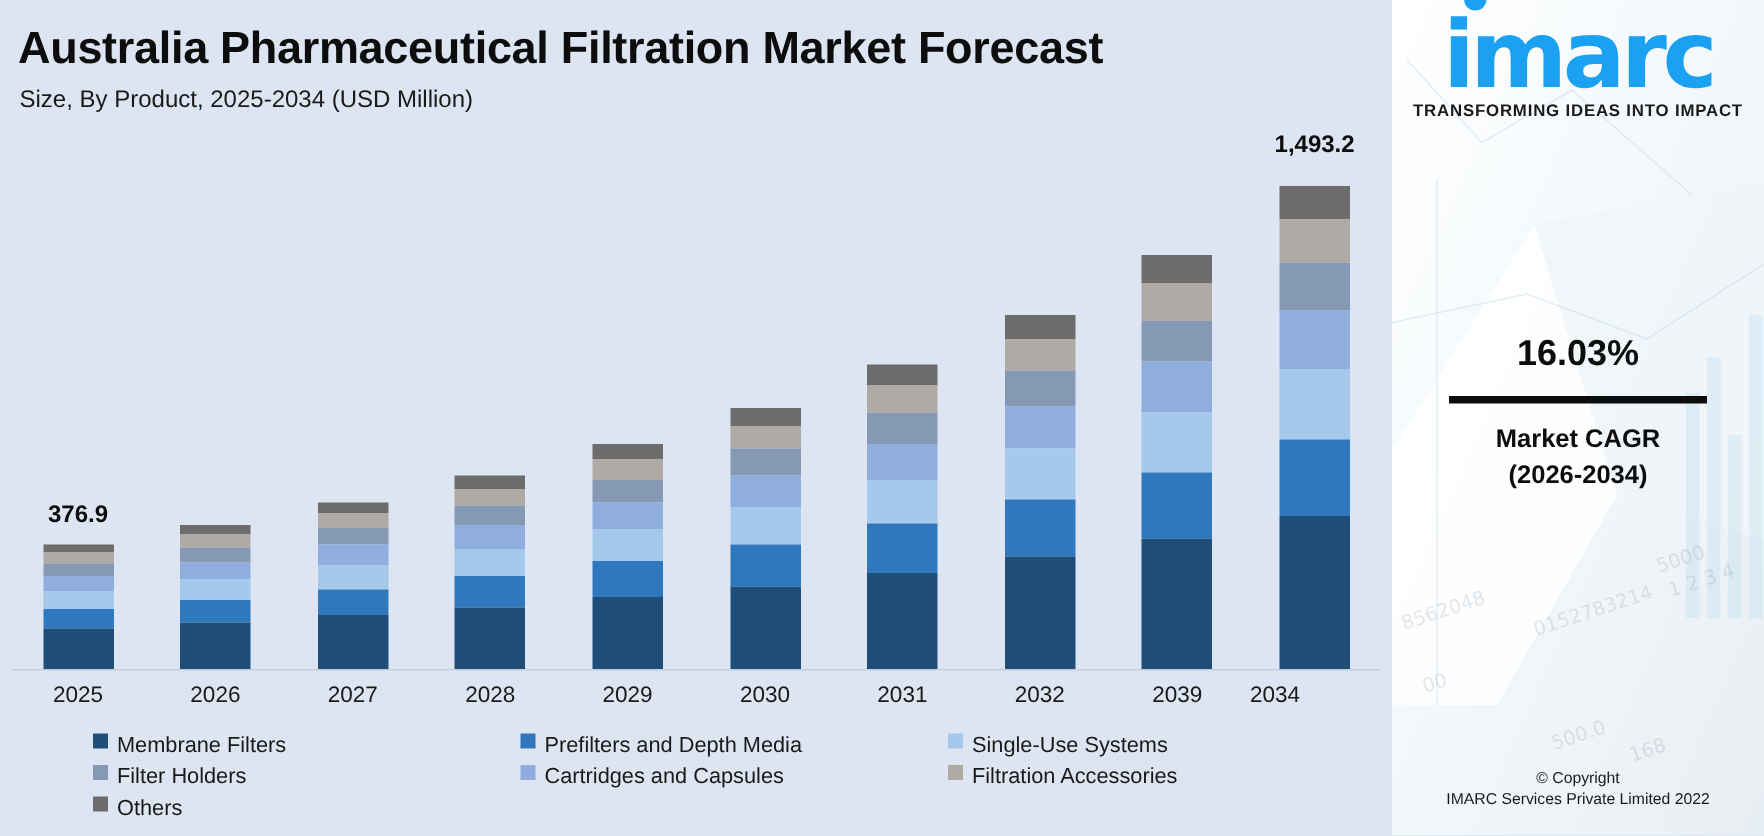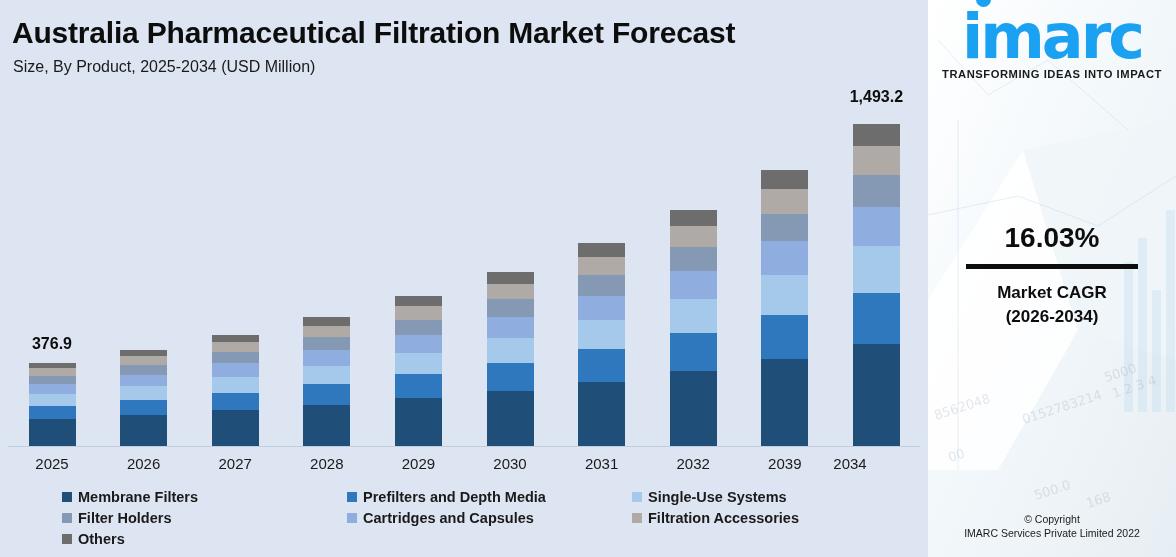--- a/index.html
+++ b/index.html
@@ -19,40 +19,40 @@
   .bar-col{position:absolute;bottom:0;display:flex;flex-direction:column-reverse;}
   .seg{width:100%;}
 
   .bar-total{position:absolute;font-size:16px;font-weight:700;color:#0d0d0d;text-align:center;white-space:nowrap;}
 
   .xtick{position:absolute;top:455px;font-size:15px;color:#1a1a1a;text-align:center;}
 
   
   #legend{position:absolute;left:62px;top:489px;width:860px;}
   .legend-row{display:flex;align-items:flex-start;margin-bottom:5px;}
-  .legend-item{display:flex;align-items:center;font-weight:bold;}
+  .legend-item{display:flex;}
   .legend-item.c0{width:285px;}
   .legend-item.c1{width:285px;}
   .legend-item.c2{width:285px;}
   .sw{width:10px;height:10px;margin-right:6px;flex:0 0 auto;}
   .legend-label{font-size:14.5px;color:#1a1a1a;white-space:nowrap;}
 
   
   #side-panel{position:absolute;left:928px;top:0;width:248px;height:557px;overflow:hidden;
     background:linear-gradient(160deg,#ffffff 0%,#f4f9fc 35%,#eef4f8 60%,#e9eff4 100%);}
   #side-bg{position:absolute;left:0;top:0;width:248px;height:557px;}
 
   #logo-block{position:absolute;left:0;top:8px;width:248px;text-align:center;}
   #logo-word{position:relative;display:inline-block;font-size:62px;line-height:.95;font-weight:700;
     color:#1ba1f2;letter-spacing:-3px;font-family:"DejaVu Sans",sans-serif;}
   #logo-dot{position:absolute;left:14px;top:-16px;width:15px;height:15px;border-radius:50%;background:#1ba1f2;}
   #logo-tagline{margin-top:1px;font-size:11.2px;font-weight:700;color:#1a1a1a;letter-spacing:.55px;
     font-family:"Liberation Sans",sans-serif;}
 
-  #cagr-value{position:absolute;left:0;top:222px;width:248px;text-align:center;font-size:28px;font-weight:700;color:#0d0d0d;}
+  #cagr-value{position:absolute;left:0;top:222px;width:248px;text-align:center;font-size:24px;font-weight:700;color:#0d0d0d;}
   #cagr-rule{position:absolute;left:38px;top:264px;width:172px;height:5px;background:#0d0d0d;}
   #cagr-label1{position:absolute;left:0;top:283px;width:248px;text-align:center;font-size:17px;font-weight:700;color:#0d0d0d;}
   #cagr-label2{position:absolute;left:0;top:307px;width:248px;text-align:center;font-size:17px;font-weight:700;color:#0d0d0d;}
 
   #copyright{position:absolute;left:0;top:513px;width:248px;text-align:center;}
   #copy-line1{font-size:10.5px;color:#1a1a1a;}
   #copy-line2{font-size:10.5px;color:#1a1a1a;margin-top:2px;}
 </style>
 </head>
 <body>

